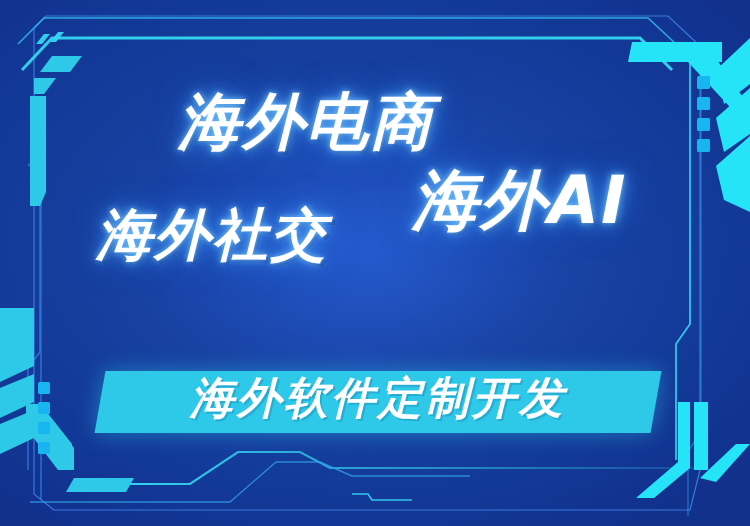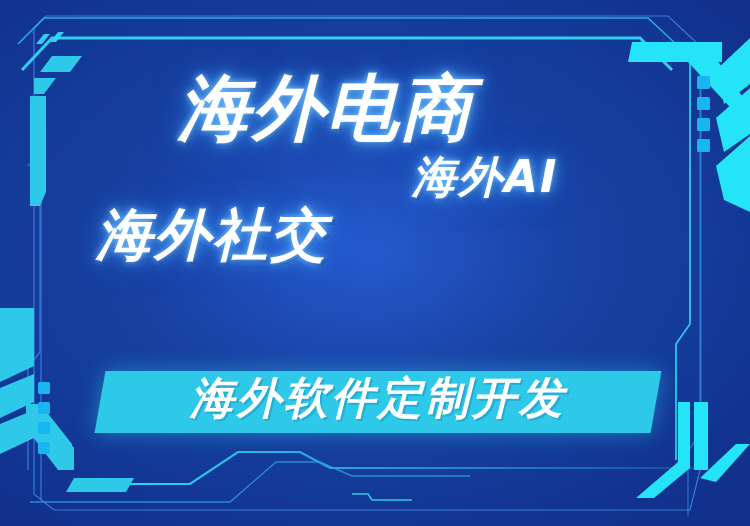--- a/index.html
+++ b/index.html
@@ -36,26 +36,26 @@
     color: #ffffff;
     letter-spacing: 2px;
     text-shadow:
       0 0 6px rgba(120,200,255,.95),
       0 0 16px rgba(80,170,255,.85),
       0 0 34px rgba(50,140,255,.6),
       3px 3px 0 rgba(12,40,120,.55);
   }
 
   #line-ecommerce {
-    left: 178px;  top: 61px;
-    font-size: 72px;
+    left: 178px;  top: 80px;
+    font-size: 62px;
   }
   #line-ai {
-    left: 412px;  top: 148px;
-    font-size: 44px;
+    left: 412px;  top: 156px;
+    font-size: 66px;
   }
   #line-social {
     left: 96px;   top: 198px;
     font-size: 56px;
   }
   #line-usedcar {
     left: 248px;  top: 282px;
     font-size: 56px;
   }
 

